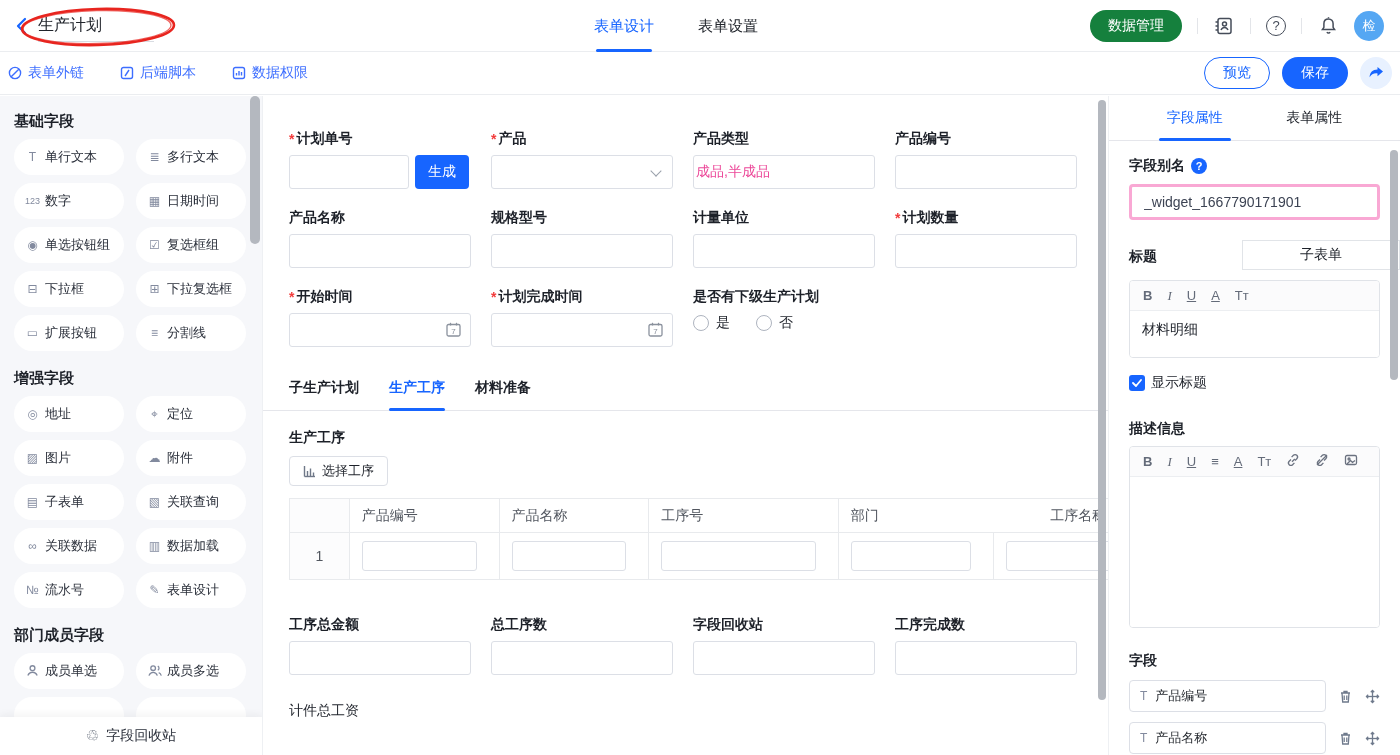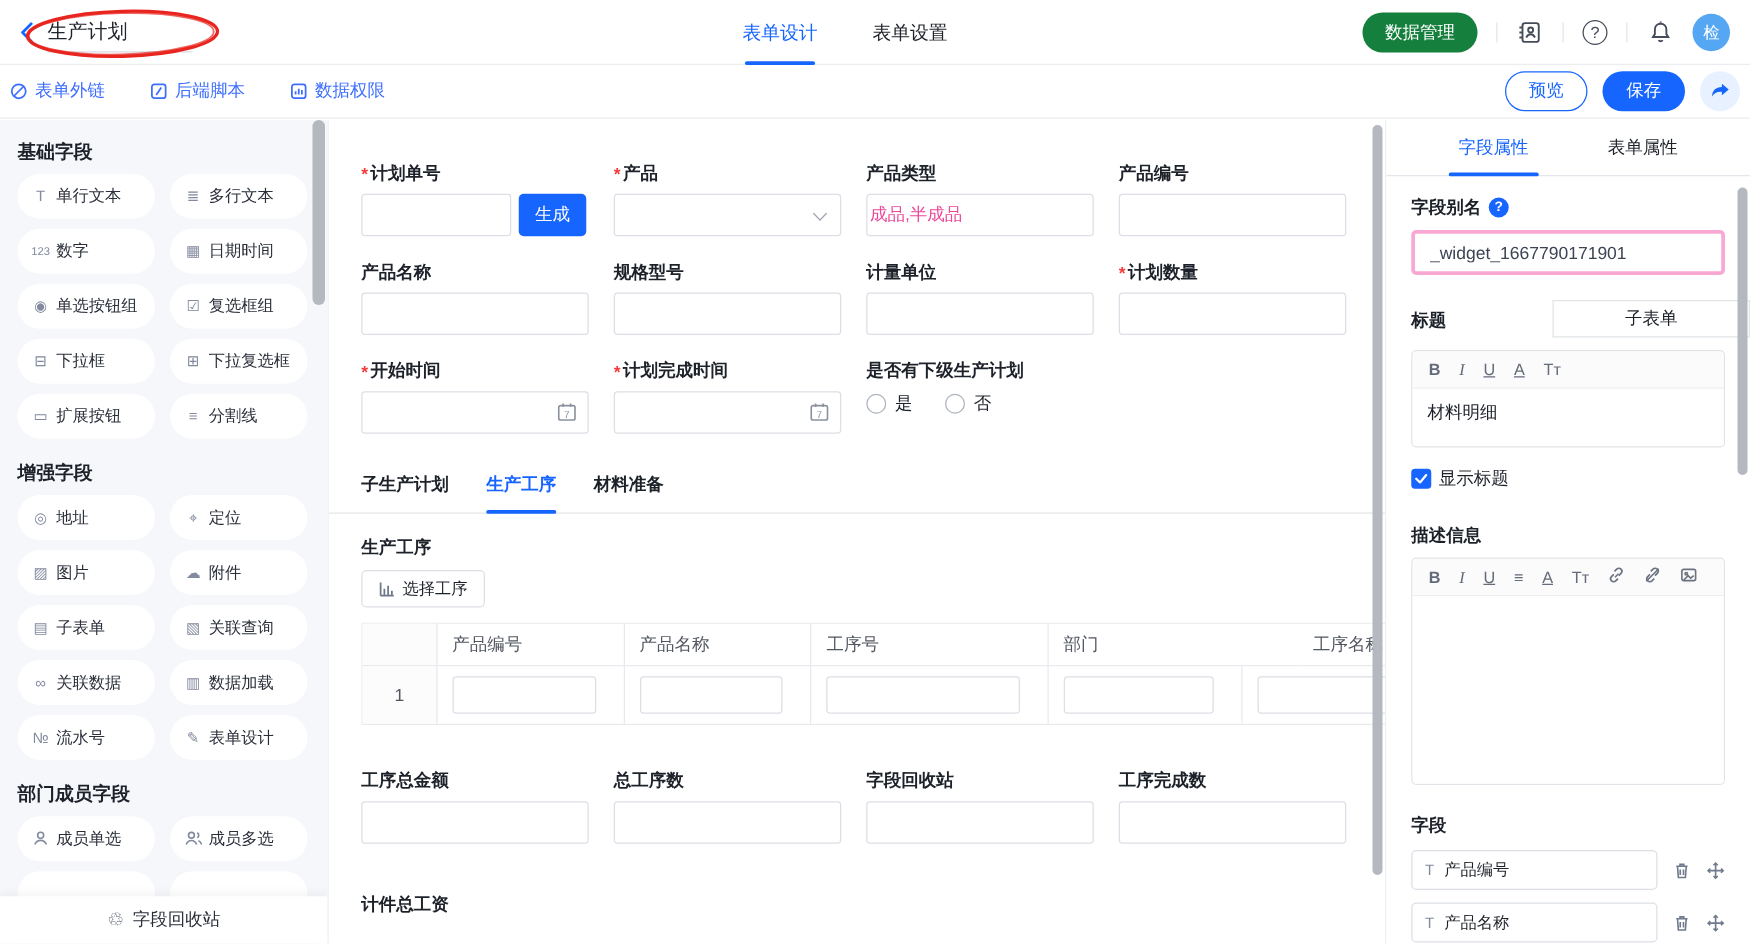--- a/index.html
+++ b/index.html
@@ -75,21 +75,21 @@
   .tblwrap { margin-top:12px; width:820px; overflow:hidden; }
   .tbl { width:906px; border:1px solid #e8eaed; }
   .trow { display:flex; }
   .tc { border-right:1px solid #e8eaed; display:flex; align-items:center; padding-left:12px; font-size:14px; color:#51565f; }
   .thead .tc { height:34px; border-bottom:1px solid #e8eaed; }
   .tbody .tc { height:46px; }
   .c0 { width:60px; justify-content:center; padding-left:0; background:#fcfcfd; }
   .c1 { width:150px; } .c2 { width:150px; } .c3 { width:190px; } .c4 { width:156px; } .c5 { width:200px; border-right:none; }
   .cell-input { width:calc(100% - 22px); height:30px; border:1px solid #dcdfe6; border-radius:3px; outline:none; padding:0 8px; font-size:13px; }
   .bottom-grid { margin-top:36px; }
-  .cutoff { padding-left:26px; margin-top:20px; font-size:14px; font-weight:bold; }
+  .cutoff { padding-left:26px; margin-top:7px; font-size:14px; font-weight:normal; }
 
   
   .inspector { width:292px; background:#fff; border-left:1px solid #eef0f3; position:relative; padding:0 20px; overflow:hidden; }
   .insp-tabs { display:flex; justify-content:space-around; height:45px; margin:0 -20px; border-bottom:1px solid #e5e6eb; padding:0 26px; }
   .itab { display:flex; align-items:center; font-size:14px; color:#1d2129; cursor:pointer; position:relative; padding:0 6px; }
   .itab.active { color:#1765ff; }
   .itab.active:after { content:""; position:absolute; left:-2px; right:-2px; bottom:-1px; height:3px; border-radius:2px; background:#1765ff; }
   .insp-label { font-size:14px; font-weight:bold; color:#1d2129; display:flex; align-items:center; gap:6px; }
   .q-ic { width:16px; height:16px; background:#1765ff; color:#fff; border-radius:50%; font-size:11px; display:flex; align-items:center; justify-content:center; }
   .alias-input { width:100%; height:36px; border:3px solid #f9a8d4; border-radius:4px; font-size:14px; color:#3c4353; padding:0 12px; outline:none; margin-top:9px; }

